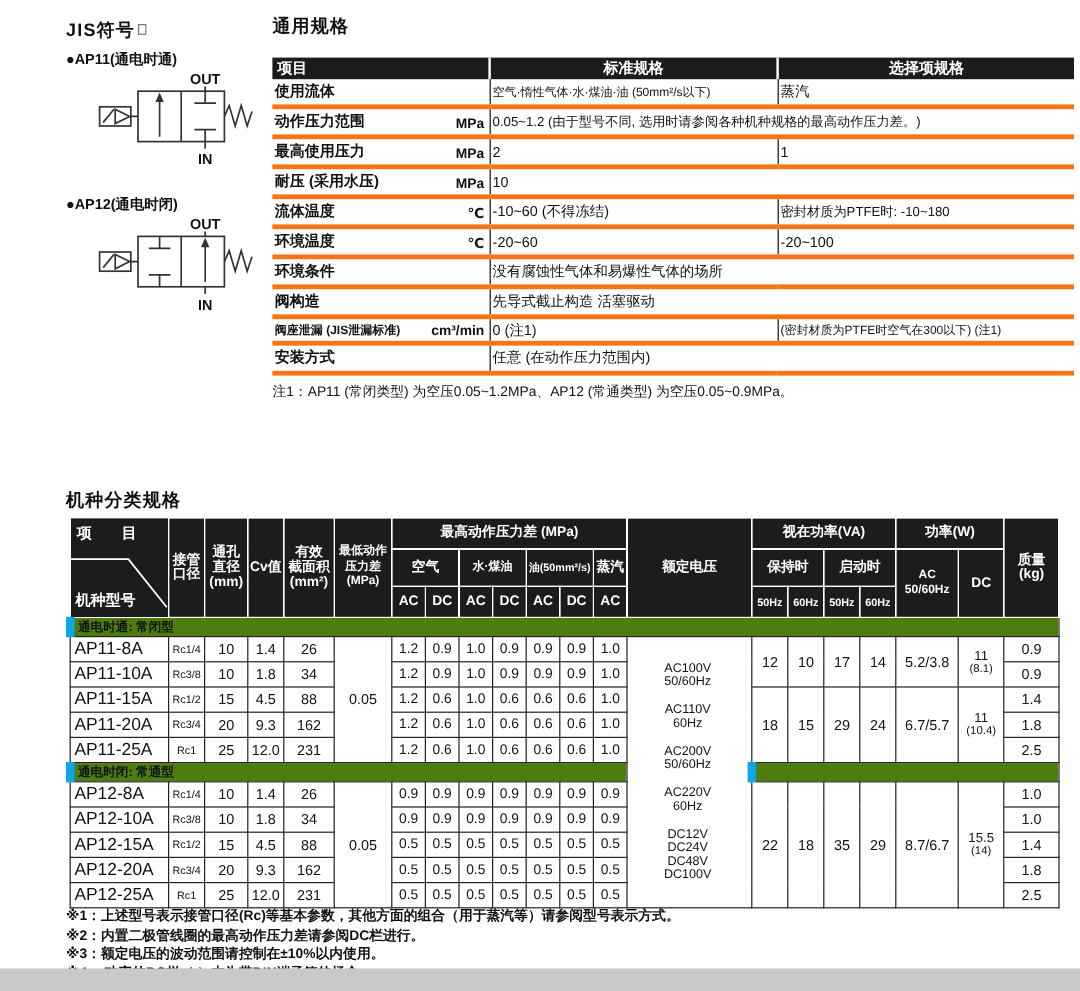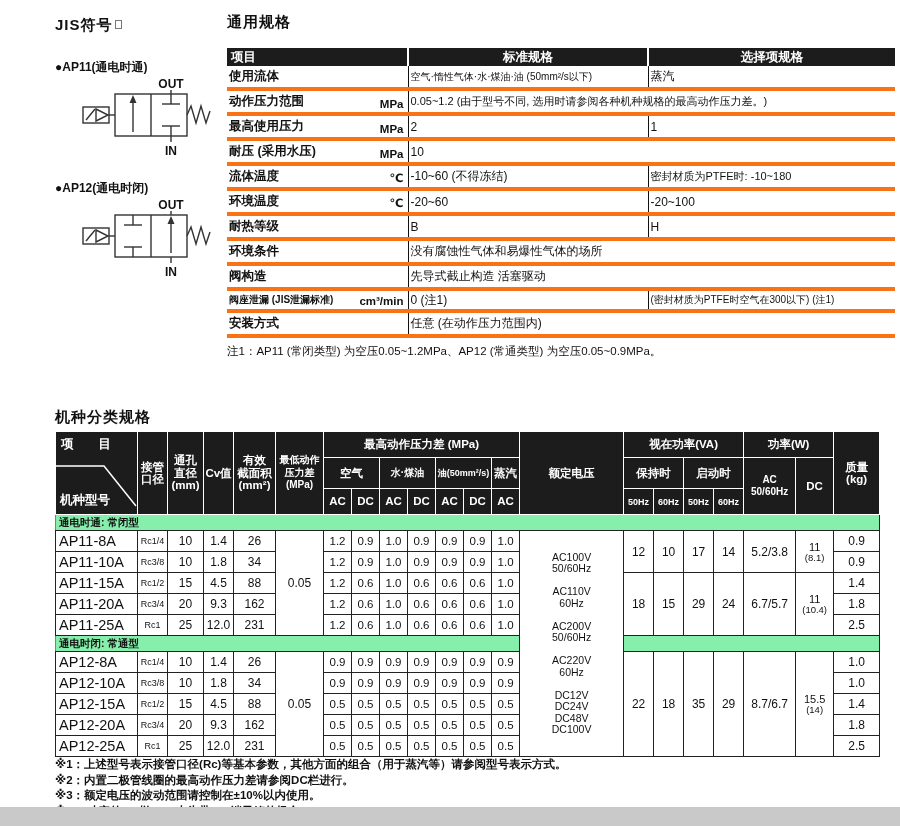--- a/index.html
+++ b/index.html
@@ -8,21 +8,21 @@
     width:900px; height:826px; background:#ffffff; color:#111;
     font-family:"Liberation Sans","DejaVu Sans",sans-serif;
     position:relative; overflow:hidden;
   }
   .page { position:relative; width:880px; height:826px; }
 
   .block-title { font-size:15px; font-weight:bold; letter-spacing:1px; }
 
   
   .jis { position:absolute; left:55px; top:16px; width:175px; }
-  .jis .valve-label { font-size:12px; font-weight:bold; margin-top:24px; }
+  .jis .valve-label { font-size:12px; font-weight:bold; margin-top:6px; }
   .jis svg { display:block; margin:2px 0 0 26px; }
   .jis-box { display:inline-block; width:7px; height:9px; border:1px solid #777; margin-left:2px; vertical-align:1px; }
 
   
   .gen-wrap { position:absolute; left:227px; top:13px; width:670px; }
   table.gen { border-collapse:collapse; table-layout:fixed; width:668px; margin-top:16px; }
   .gen th {
     background:#1c1c1c; color:#fff; font-size:12.5px; font-weight:bold;
     height:18px; padding:0 4px; text-align:center;
   }
@@ -55,22 +55,22 @@
   .mod th.s  { font-size:10px; }
   .mod td {
     border:1px solid #222; text-align:center; font-size:12px;
     height:21px; padding:0; overflow:hidden;
   }
   .mod td.model { text-align:left; font-size:14.5px; padding-left:3px; letter-spacing:0; }
   .mod td.port { font-size:9px; }
   .mod td.p { font-size:11.5px; }
   .mod td.num { font-size:12px; }
   .mod tr.sec td {
-    background:#86efac; text-align:left; font-size:10.5px; font-weight:bold;
-    height:16px; padding-left:3px; border-left:1px solid #0ea5e9; border-right:1px solid #222;
+    background:#4d7c0f; text-align:left; font-size:10.5px; font-weight:bold;
+    height:16px; padding-left:3px; border-left:7px solid #0ea5e9; border-right:1px solid #222;
   }
   .mod td.volt { font-size:10.5px; white-space:pre-line; line-height:11.5px; }
   .mod td.wdc .m1 { display:block; font-size:11px; line-height:12px; }
   .mod td.wdc .m2 { display:block; font-size:9.5px; line-height:10px; }
   .mod th.diag { position:relative; padding:16px;margin-top:12px; }
   .mod th.diag .t1 { position:absolute; left:5px; top:6px; font-size:12.5px; }
   .mod th.diag .t2 { position:absolute; left:4px; bottom:8px; font-size:12.5px; }
   .mod th.diag svg { position:absolute; left:0; top:0; }
 
   .footnotes { position:absolute; left:55px; top:757px; width:800px; font-size:11.5px; line-height:15.5px; font-weight:bold; }
@@ -197,30 +197,20 @@
         </tr>
         <tr>
           <td class="lbl">
               <span class="in">
                 <span class="lt">环境温度</span>
                 <span class="lu">℃</span>
               </span>
             </td>
           <td class="v">-20~60</td>
           <td class="v">-20~100</td>
-        </tr>
-        <tr>
-          <td class="lbl">
-              <span class="in">
-                <span class="lt">耐热等级</span>
-                <span class="lu"></span>
-              </span>
-            </td>
-          <td class="v">B</td>
-          <td class="v">H</td>
         </tr>
         <tr>
           <td class="lbl">
               <span class="in">
                 <span class="lt">环境条件</span>
                 <span class="lu"></span>
               </span>
             </td>
           <td class="v" colspan="2">没有腐蚀性气体和易爆性气体的场所</td>
         </tr>

